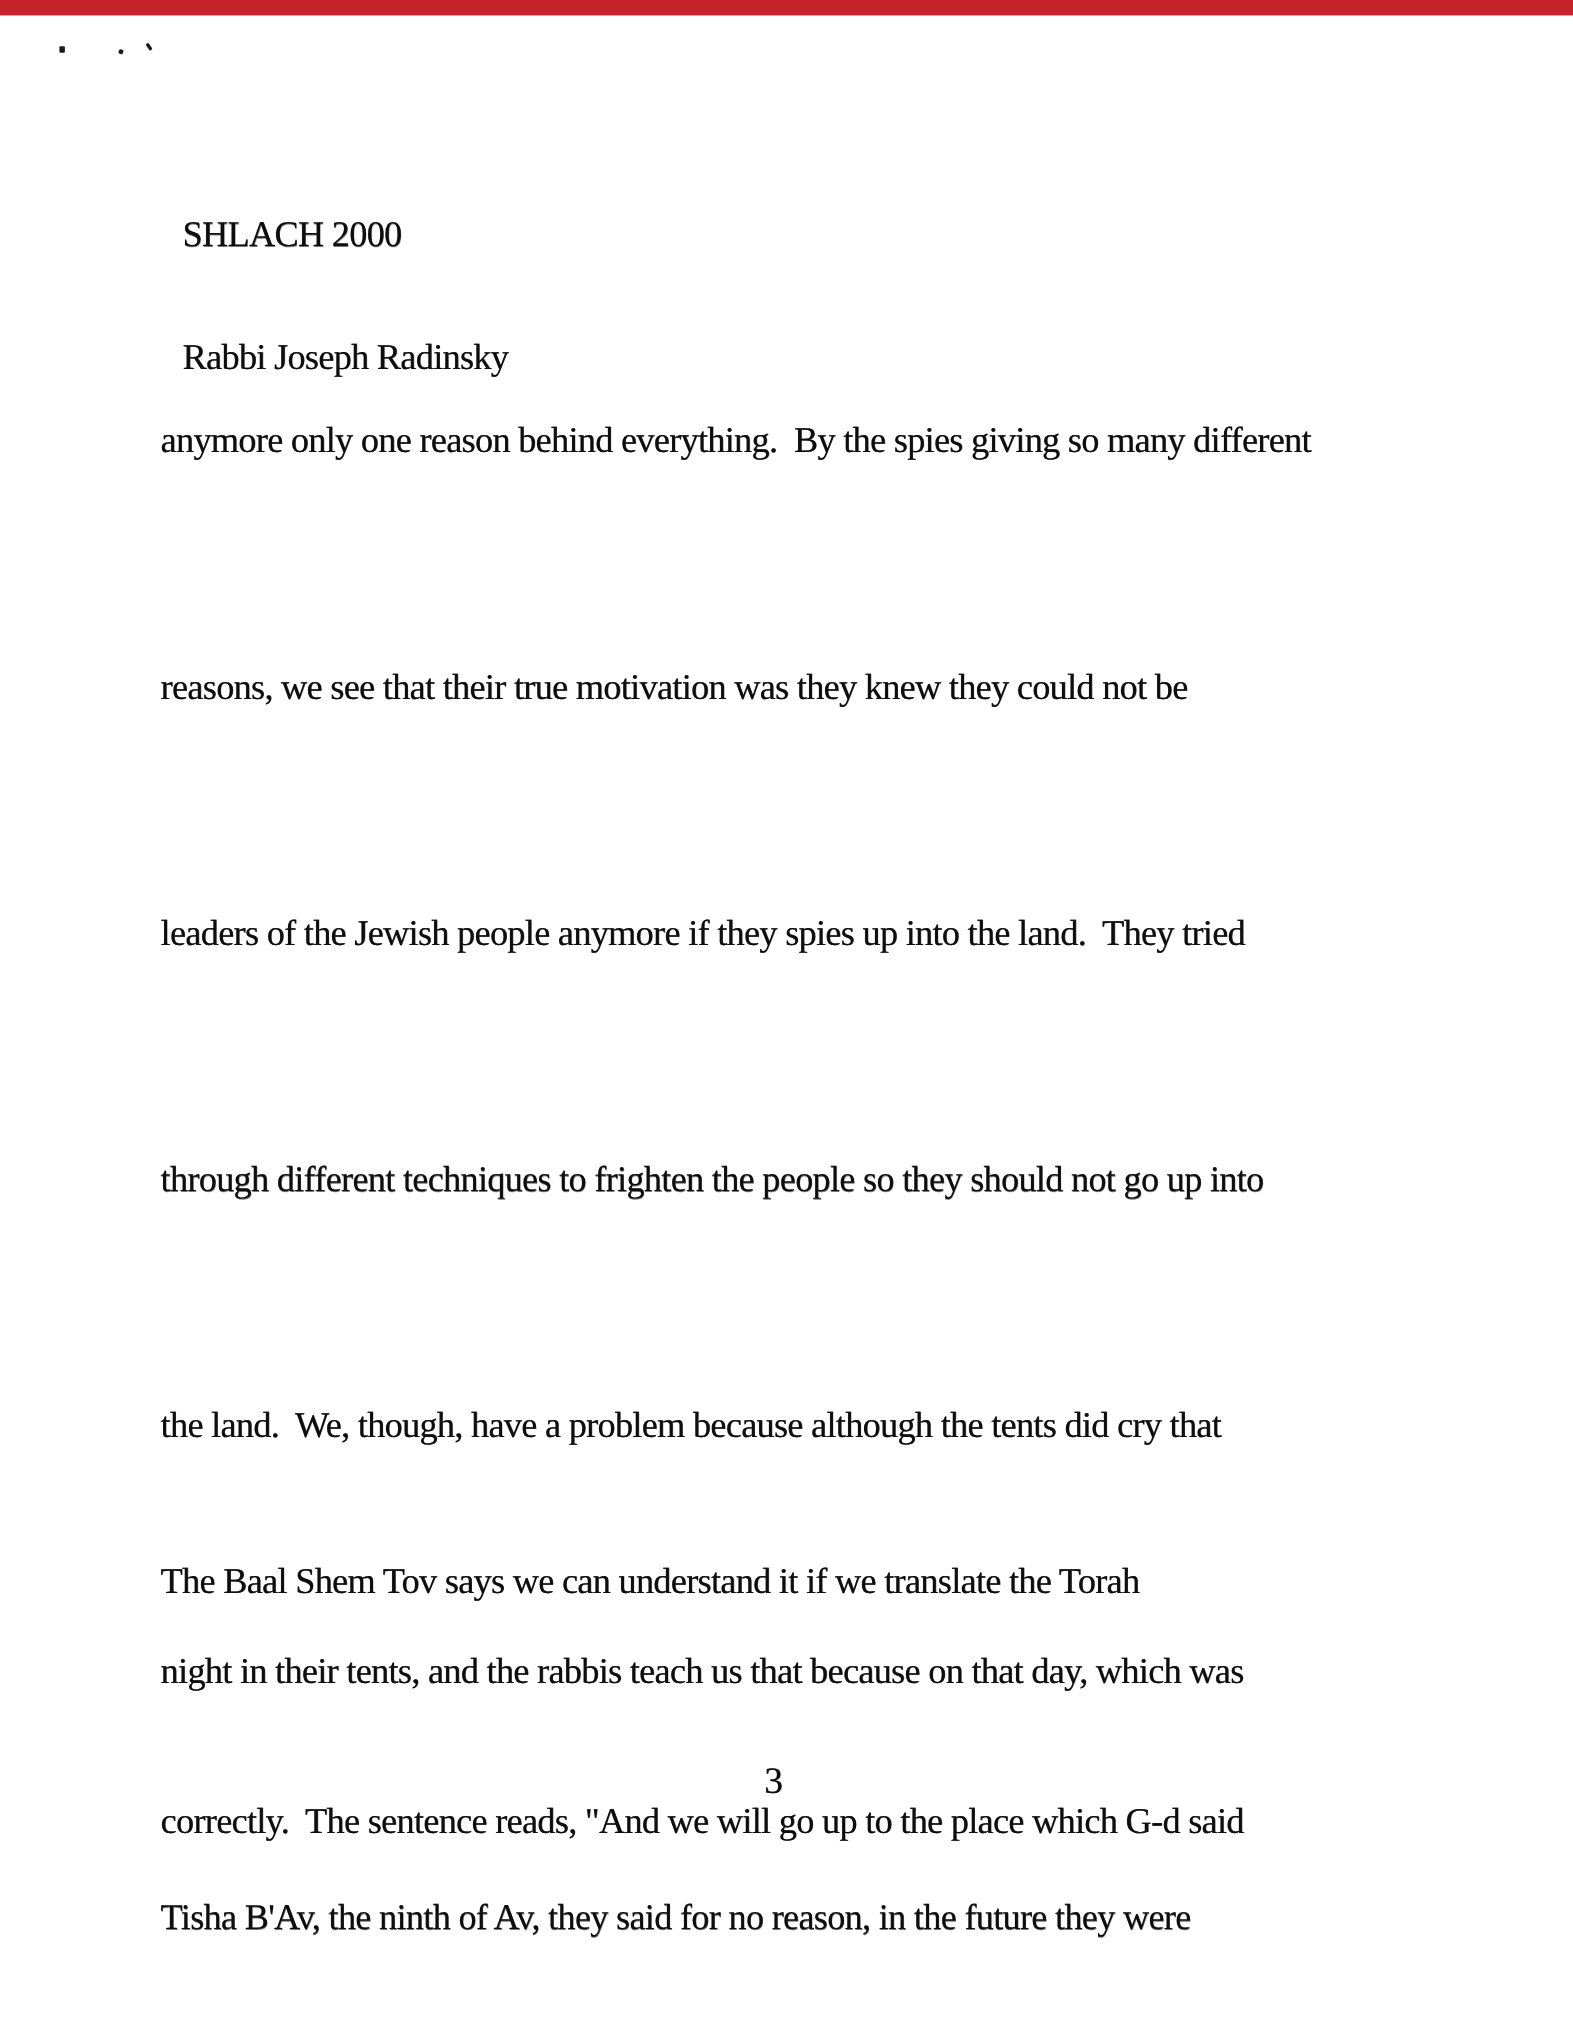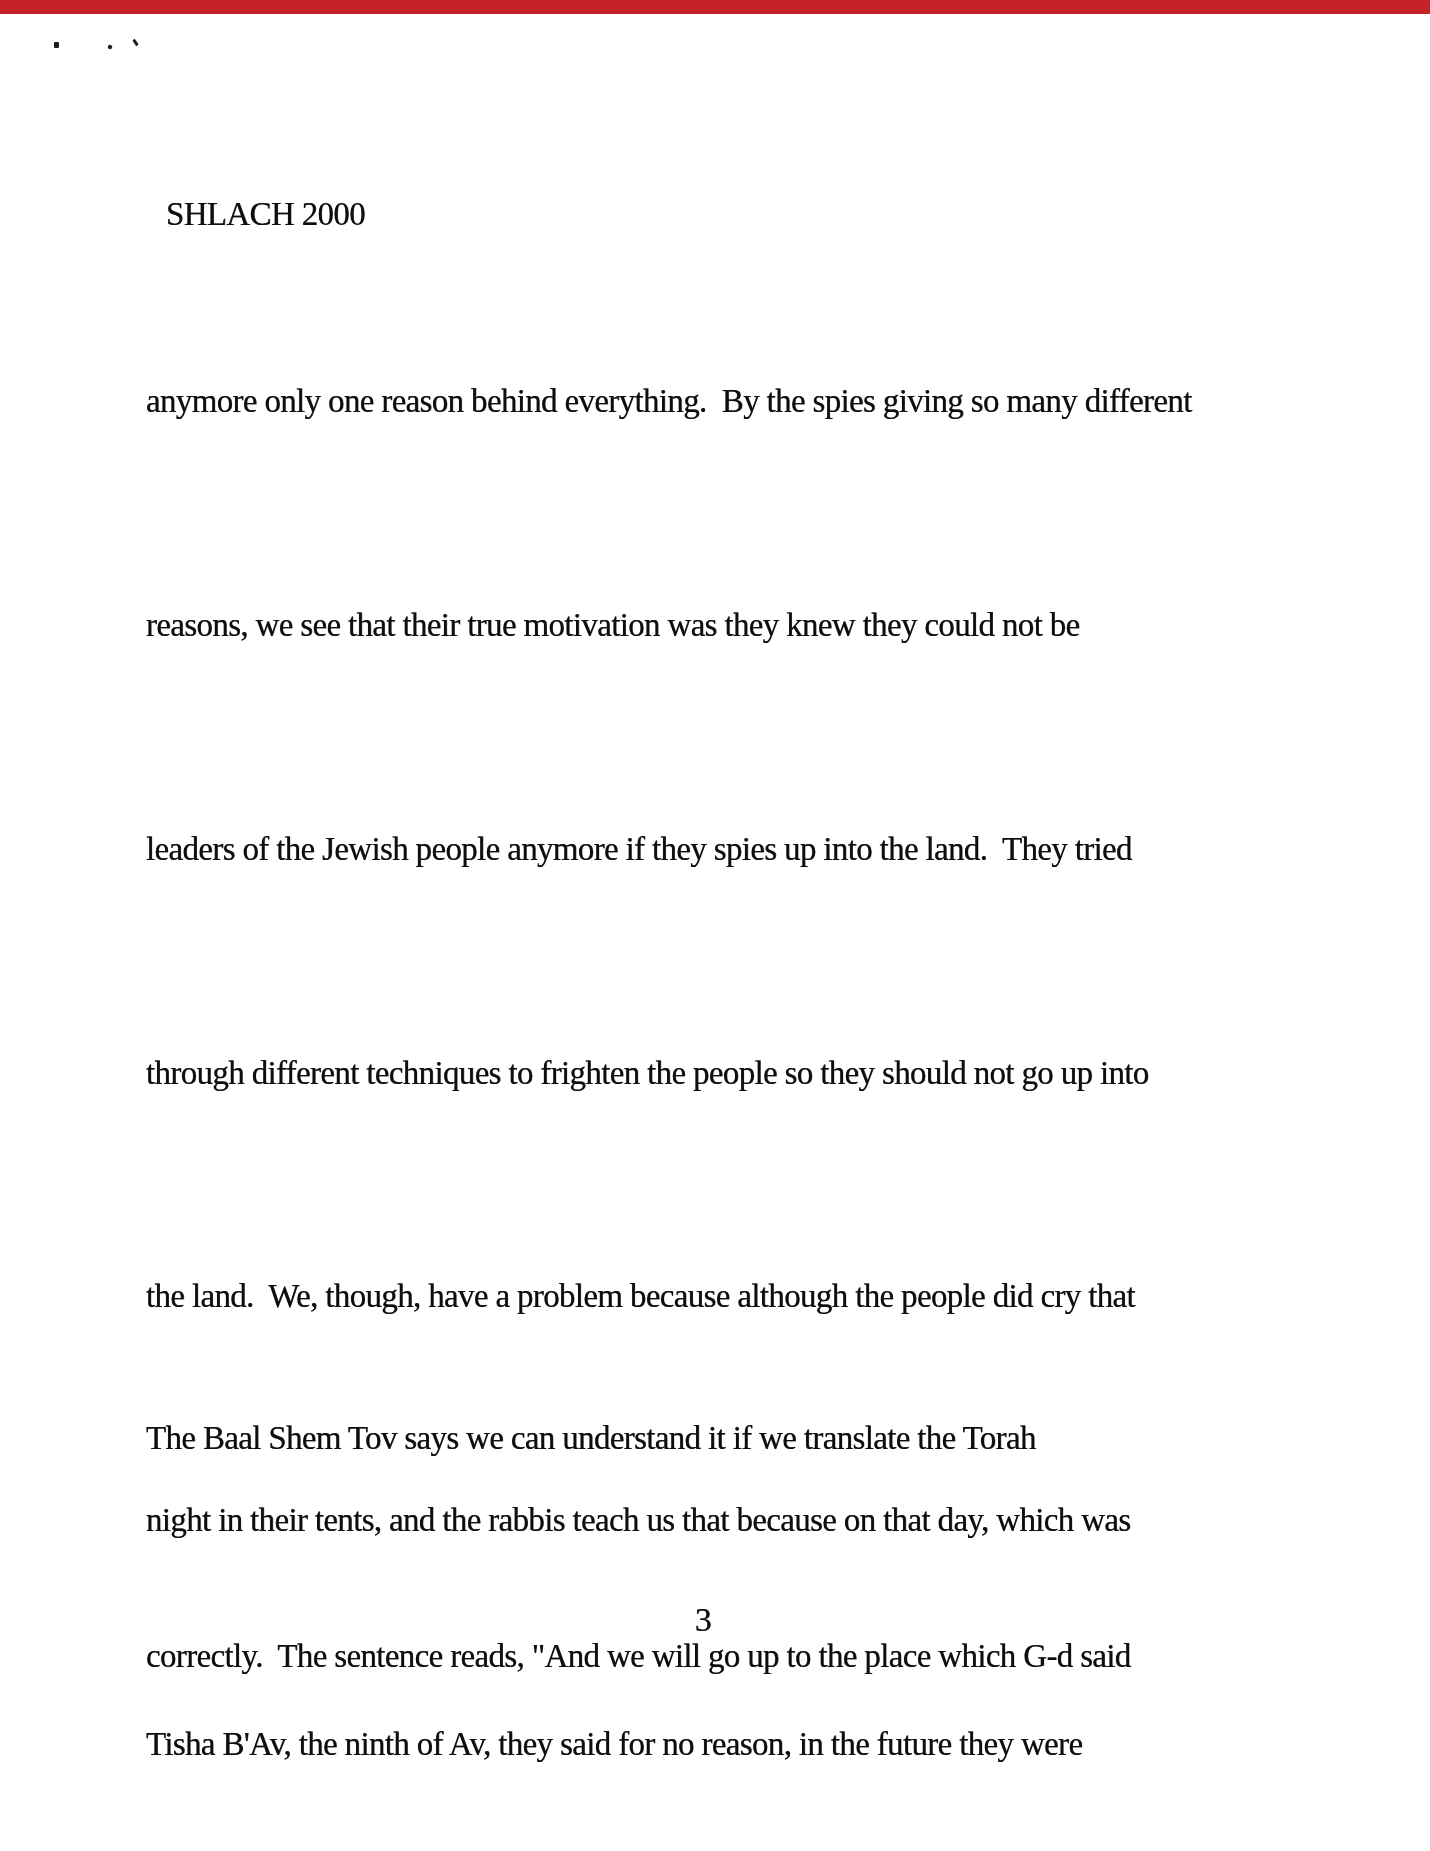--- a/index.html
+++ b/index.html
@@ -72,30 +72,31 @@
 <div class="page">
 
   <div class="top-stripe" style="background: rgb(197, 34, 43);"></div>
 
   <span class="speck s1"></span>
   <span class="speck s2"></span>
   <span class="speck s3"></span>
 
   <header class="doc-header doc-text">
     <div>SHLACH 2000</div>
+    <div>Rabbi Joseph Radinsky</div>
   </header>
 
   <main>
 
     <section class="para para1 doc-text">
       <div class="line">anymore only one reason behind everything.  By the spies giving so many different</div>
       <div class="line">reasons, we see that their true motivation was they knew they could not be</div>
       <div class="line">leaders of the Jewish people anymore if they spies up into the land.  They tried</div>
       <div class="line">through different techniques to frighten the people so they should not go up into</div>
-      <div class="line">the land.  We, though, have a problem because although the people did cry that</div>
+      <div class="line">the land.  We, though, have a problem because although the tents did cry that</div>
       <div class="line">night in their tents, and the rabbis teach us that because on that day, which was</div>
       <div class="line">Tisha B'Av, the ninth of Av, they said for no reason, in the future they were</div>
       
       
       
       
       
       
     </section>
 

